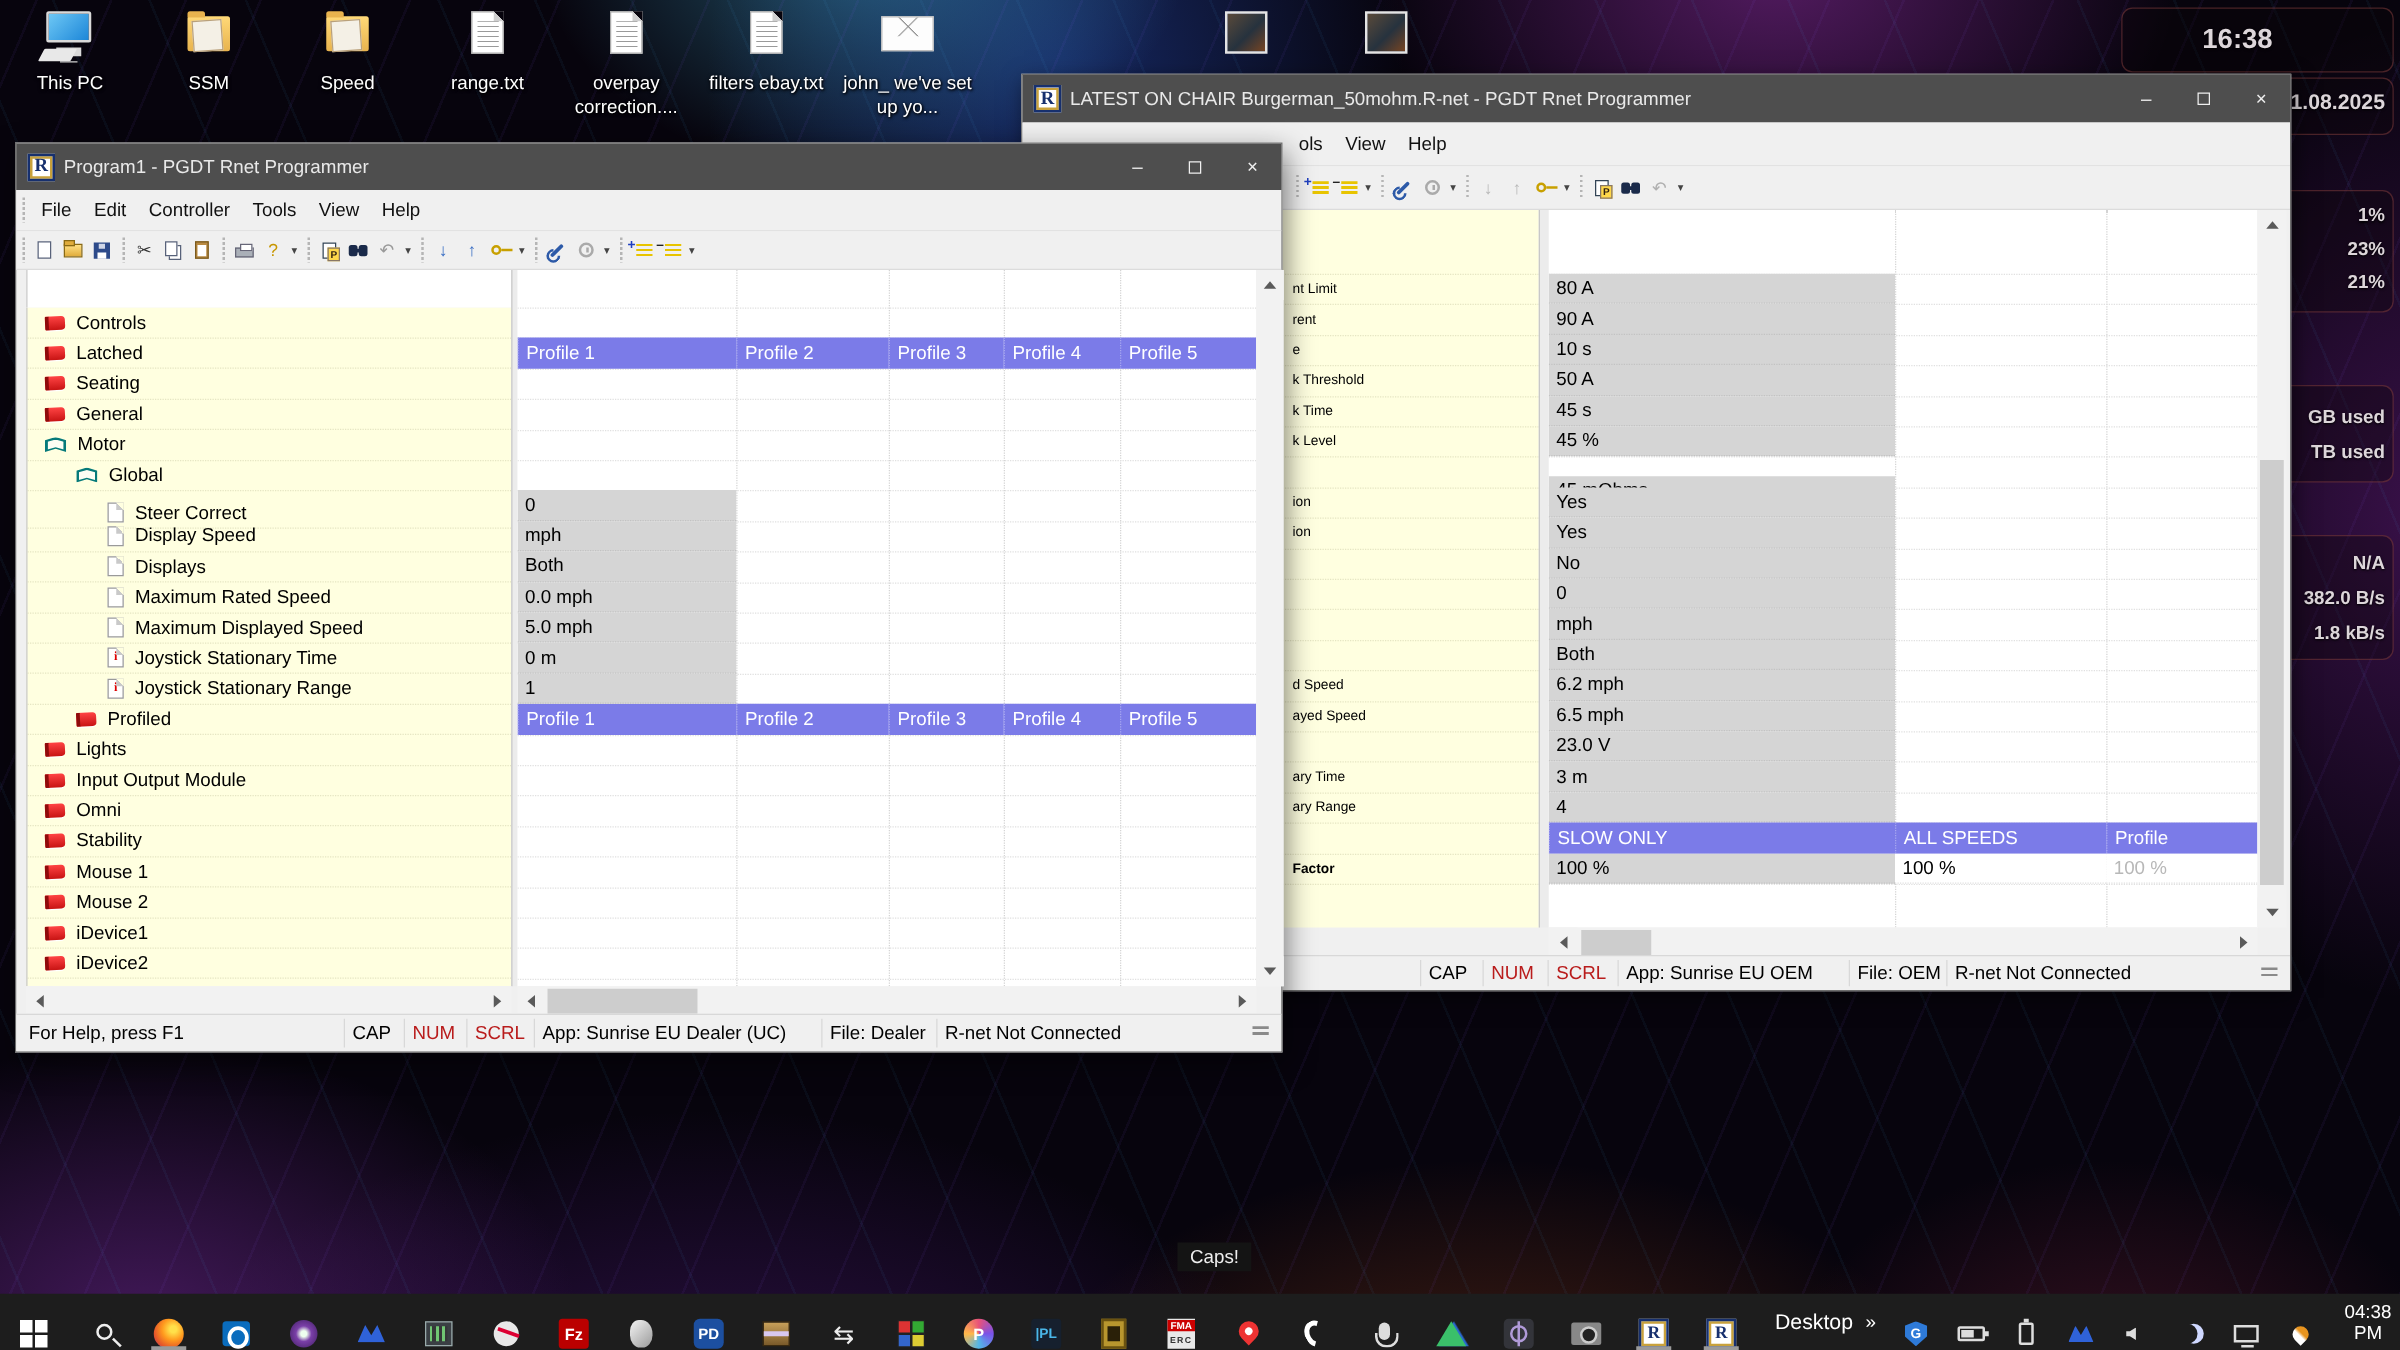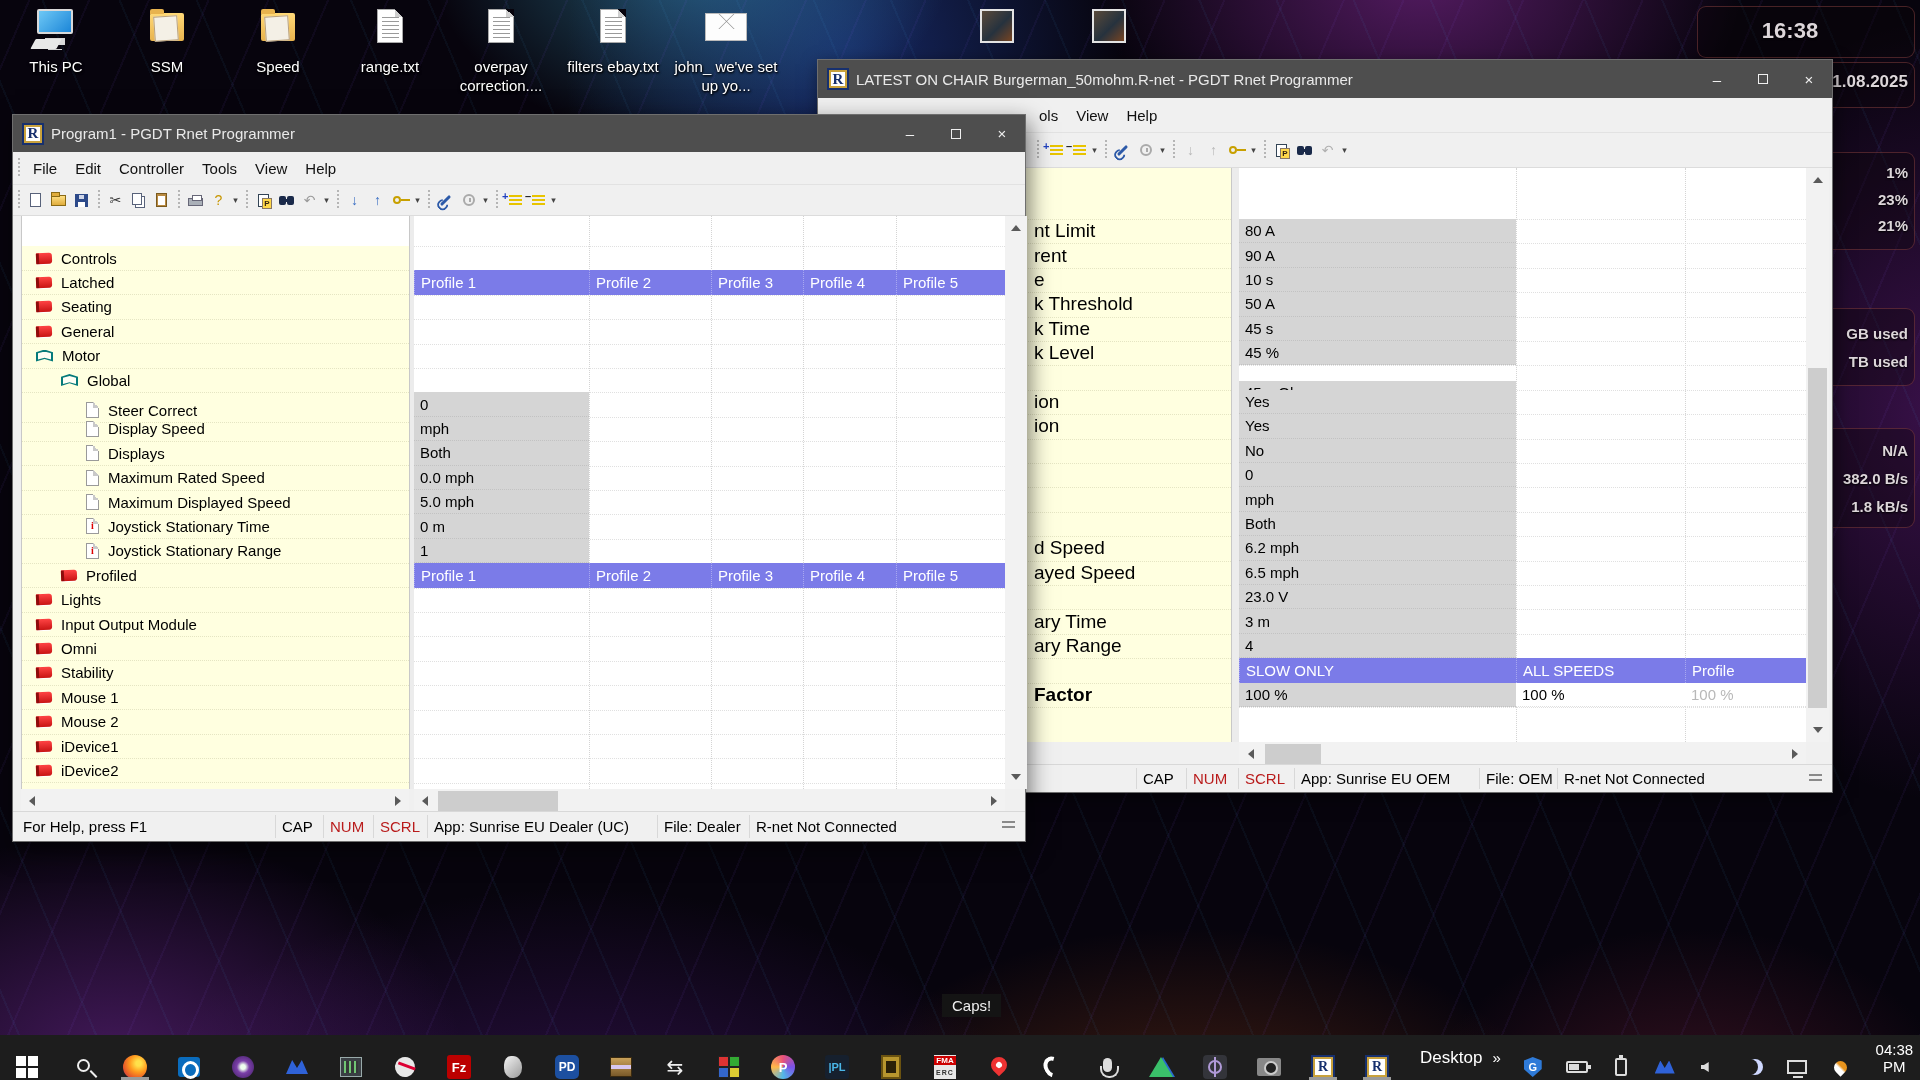--- a/index.html
+++ b/index.html
@@ -98,21 +98,21 @@
   .i-page:after{content:"";position:absolute;right:-1px;top:-1px;width:6px;height:6px;background:linear-gradient(225deg,#ffffe0 50%,#c9c9c9 50%);}
   .i-page.info:before{content:"i";position:absolute;left:0;right:0;top:1px;text-align:center;font-size:10px;font-weight:bold;color:#d00;font-family:"Liberation Serif",serif;}
   .gridpane{position:absolute;background:#fff;overflow:hidden;}
   .vline{position:absolute;top:0;bottom:0;width:0;border-left:1px dotted #d4d4d4;}
   .hrow{position:absolute;left:0;right:0;border-bottom:1px dotted #e0e0e0;}
   .hdr-cell{position:absolute;background:#7b7be8;color:#fff;font-size:15px;display:flex;align-items:center;padding-left:6px;border-left:1px dotted #a8a8f0;}
   .val-cell{position:absolute;background:#d5d5d5;color:#000;font-size:15px;display:flex;align-items:center;padding-left:6px;border-bottom:1px dotted #c2c2c2;}
   .val-plain{background:#fff;border-bottom:1px dotted #e0e0e0;}
   .val-dim{color:#b8b8b8;}
   .divider{position:absolute;background:#d0d0d0;}
-  .ylabel{position:absolute;color:#000;font-size:19px;display:flex;align-items:center;}
+  .ylabel{position:absolute;color:#000;font-size:11px;display:flex;align-items:center;}
 
   
   .sb-track{position:absolute;background:#f2f2f2;}
   .sb-btn{position:absolute;background:#f2f2f2;display:flex;align-items:center;justify-content:center;}
   .tri{width:0;height:0;border:5px solid transparent;}
   .tri.up{border-bottom:6px solid #5a5a5a;border-top:0;}
   .tri.down{border-top:6px solid #5a5a5a;border-bottom:0;}
   .tri.left{border-right:6px solid #5a5a5a;border-left:0;}
   .tri.right{border-left:6px solid #5a5a5a;border-right:0;}
   .sb-thumb{position:absolute;background:#cdcdcd;}

